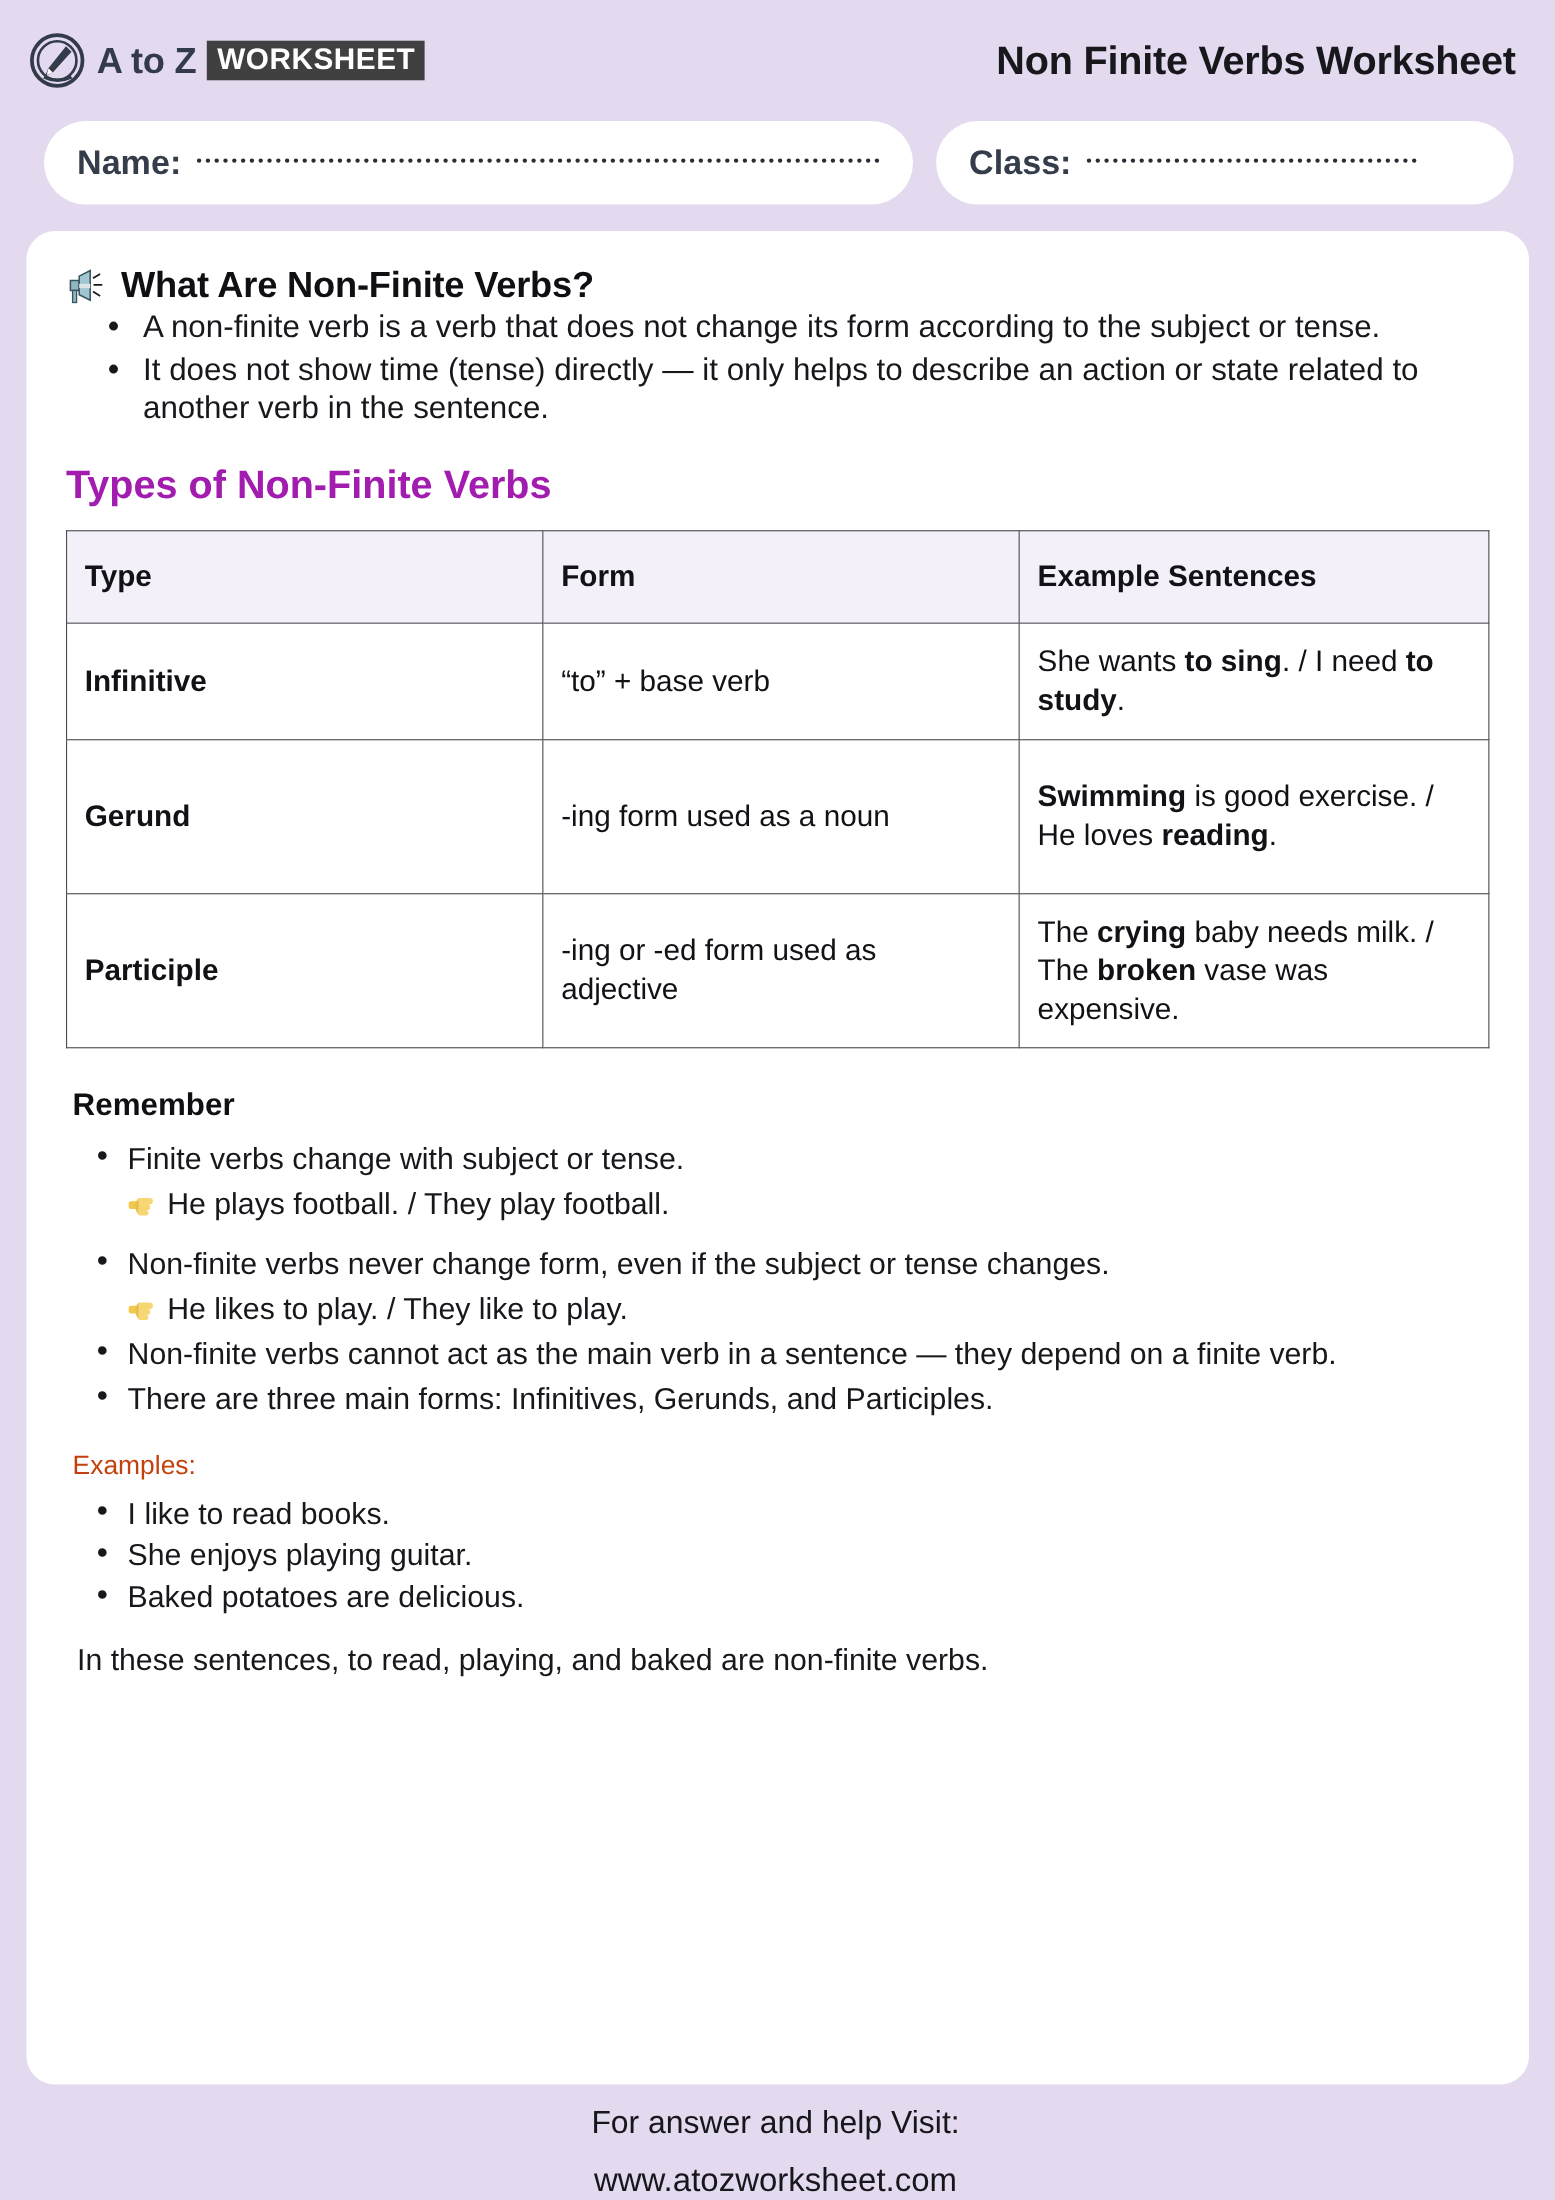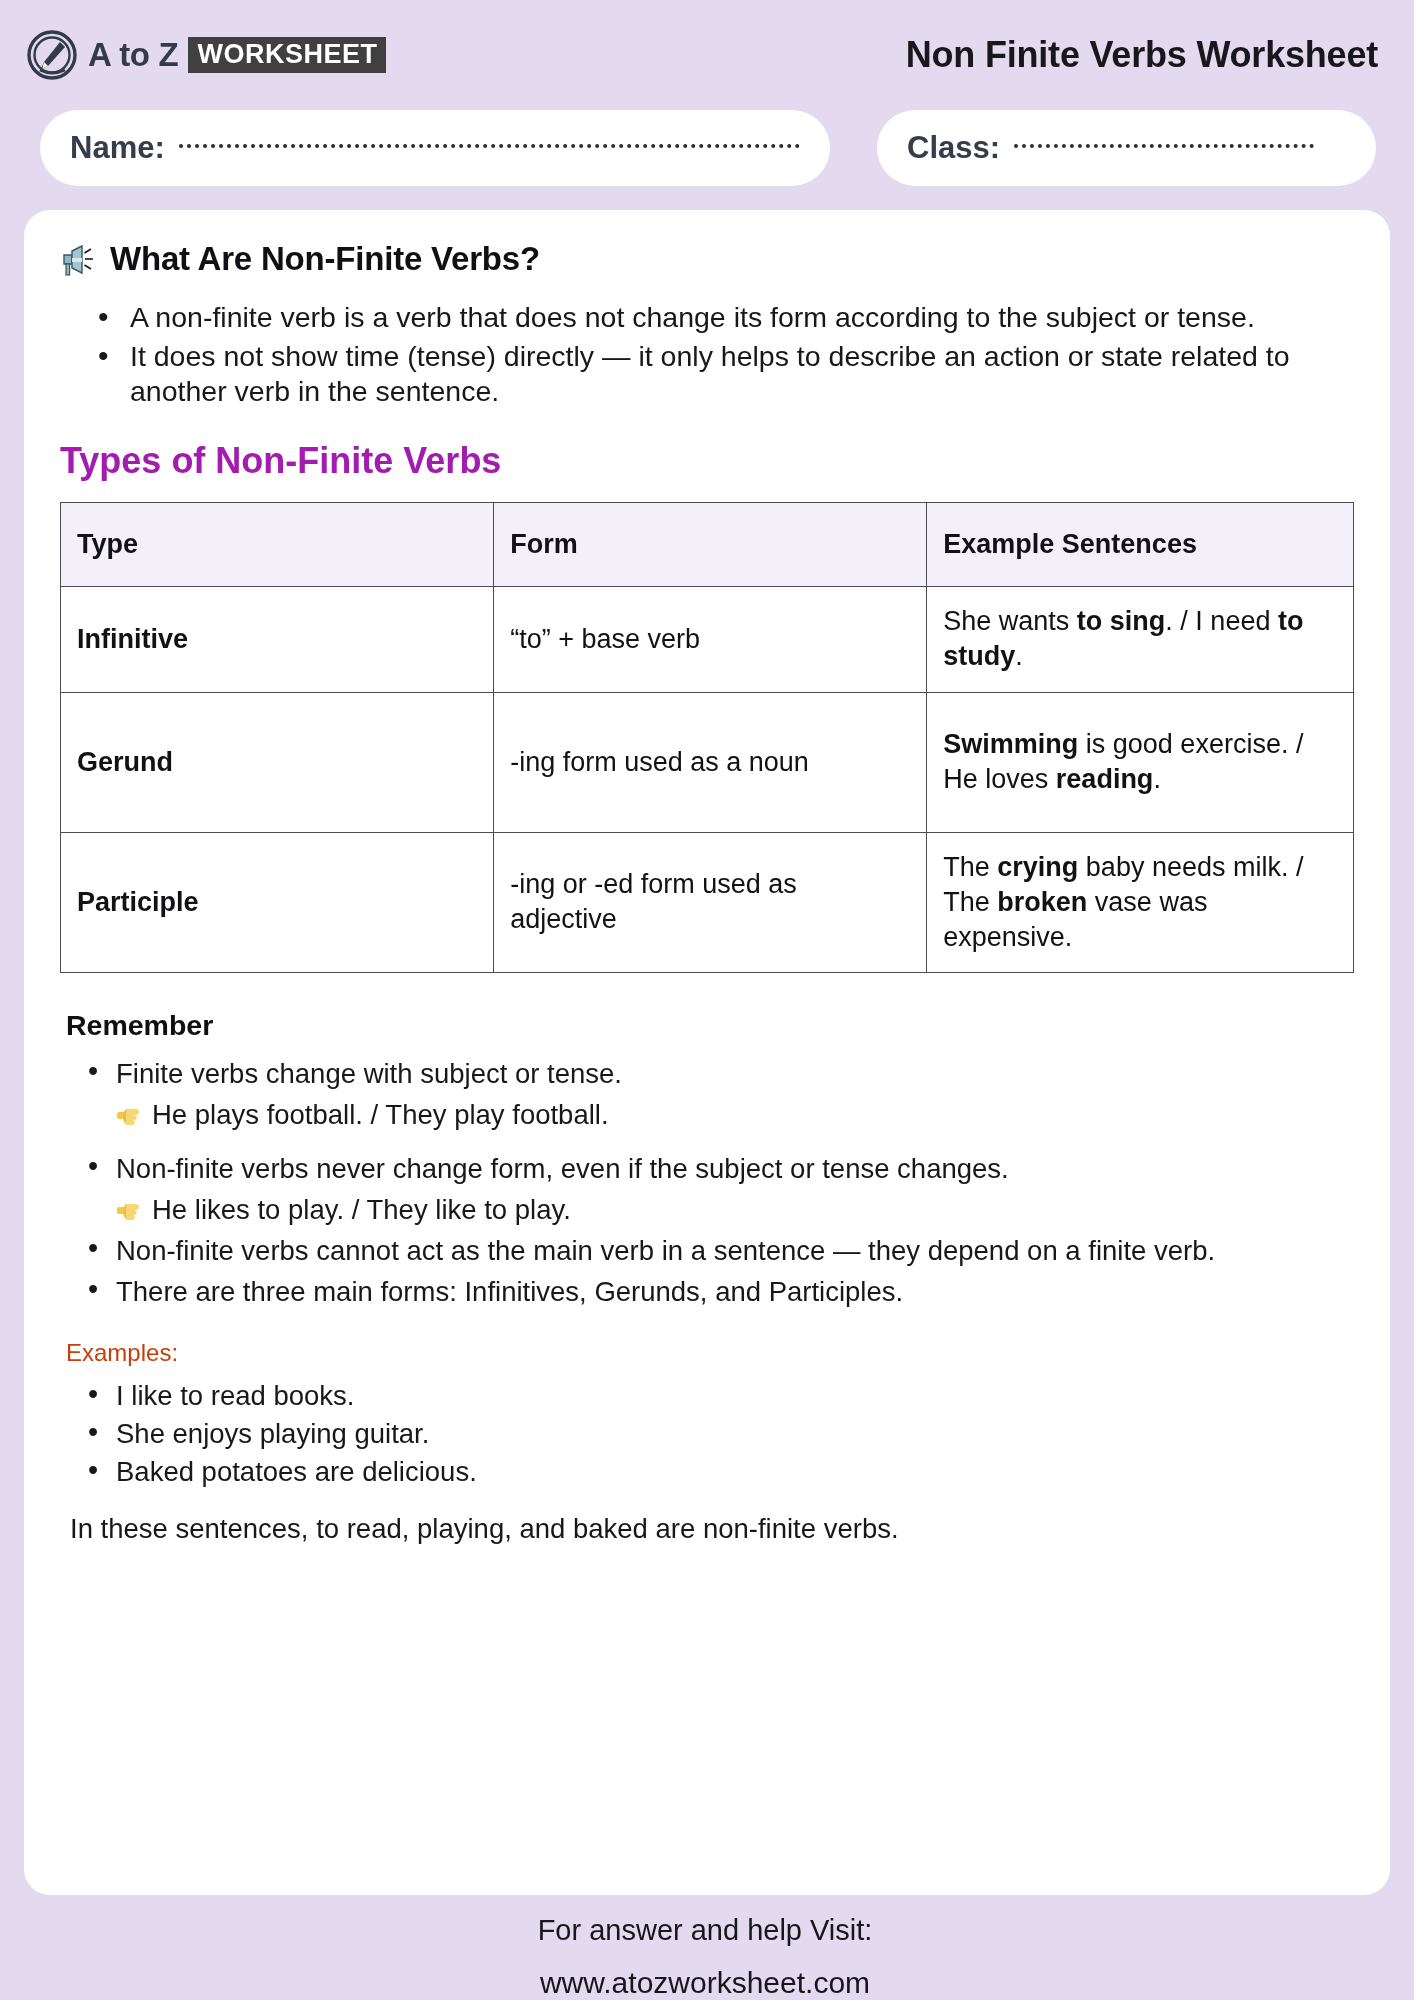--- a/index.html
+++ b/index.html
@@ -49,21 +49,21 @@
     font-size: 36px;
     font-weight: 700;
     color: #17171c;
     letter-spacing: -0.2px;
     white-space: nowrap;
   }
 
   
   .idrow {
     display: flex;
-    gap: 47px;
+    gap: 21px;
     padding: 0 38px 0 40px;
     align-items: center;
   }
   .idfield {
     background: #ffffff;
     border-radius: 46px;
     height: 76px;
     display: flex;
     align-items: center;
     padding: 0 30px;
@@ -96,21 +96,21 @@
   }
 
   h2.section-title {
     font-size: 33px;
     font-weight: 700;
     color: #101014;
     display: flex;
     align-items: center;
     gap: 12px;
     letter-spacing: -0.2px;
-    margin-bottom: 22px;
+    margin-bottom: 2px;
   }
   .megaphone { width: 38px; height: 38px; flex: 0 0 auto; }
 
   ul.intro {
     list-style: none;
     margin: 0 0 0 70px;
   }
   ul.intro li {
     position: relative;
     font-size: 28.5px;

